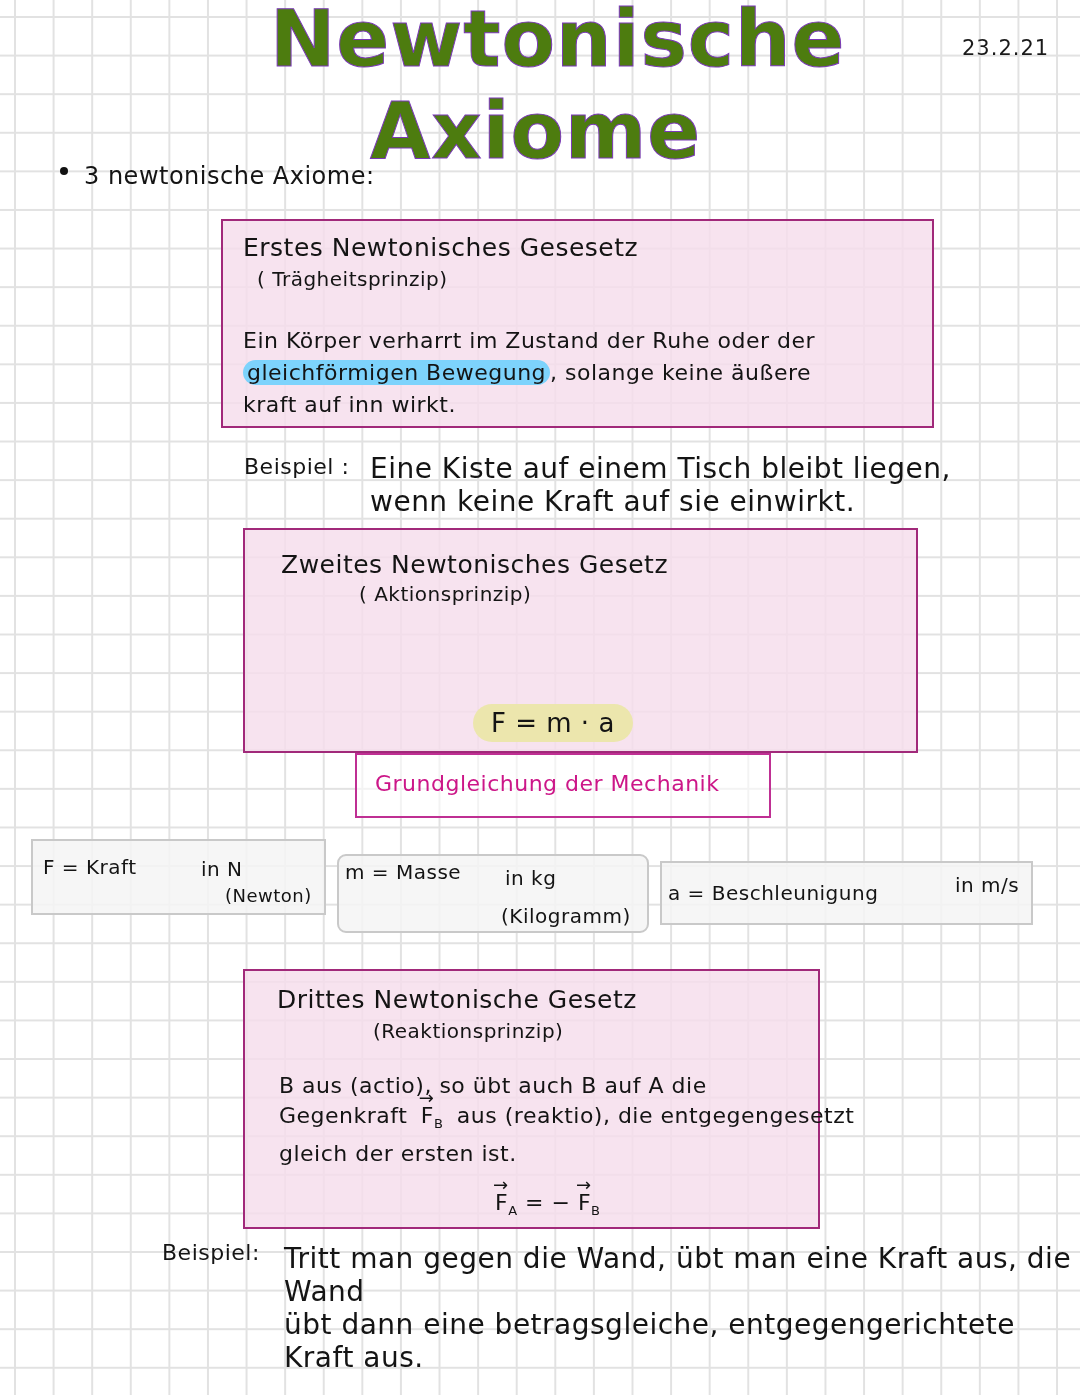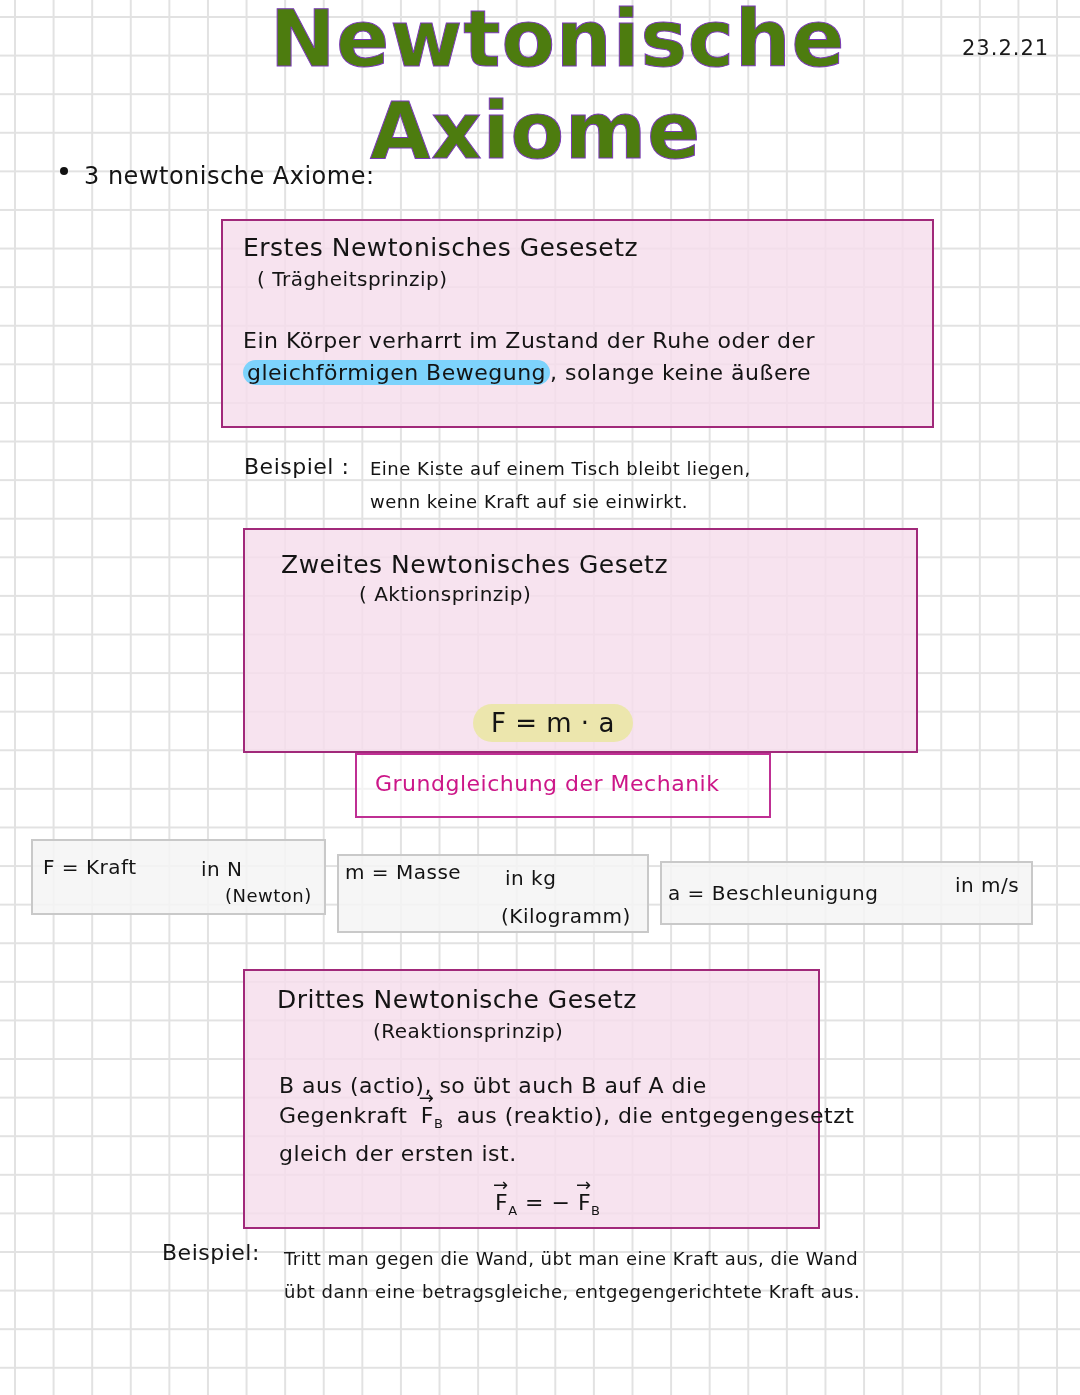--- a/index.html
+++ b/index.html
@@ -63,21 +63,21 @@
   .note-text { color: #cc1688; font-size: 22px; }
 
   .def-box {
     background: rgba(245,245,245,0.85);
     border: 2.5px solid #c9c9c9;
     box-sizing: border-box;
   }
   .def-text { font-size: 20px; }
 
   .example-label { font-size: 22px; }
-  .example-text { font-size: 18px; line-height: 33px; }
+  .example-text { font-size: 28px; line-height: 33px; }
 
   .vec { position: relative; display: inline-block; }
   .vec::before {
     content: "→"; position: absolute; top: -18px; left: -2px; font-size: 18px; letter-spacing: 0;
   }
 </style>
 </head>
 <body>
 
 <div class="abs title" style="left:270px; top:0px; width:520px;">Newtonische</div>
@@ -87,20 +87,21 @@
 <div class="abs bullet-line hand" style="left:60px; top:162px;">
   <span class="bullet-dot"></span><span>3 newtonische Axiome:</span>
 </div>
 
 <div class="abs law-box" style="left:221px; top:219px; width:713px; height:209px;">
   <div class="abs law-title hand" style="left:20px; top:12px;">Erstes Newtonisches Gesesetz</div>
   <div class="abs law-sub hand" style="left:34px; top:46px;">( Trägheitsprinzip)</div>
   <div class="abs law-text hand" style="left:20px; top:104px; width:680px;">
     <div>Ein Körper verharrt im Zustand der Ruhe oder der</div>
     <div><span class="highlight-mauve">gleichförmigen Bewegung</span><span>, solange keine äußere</span></div>
+    <div>kraft auf inn wirkt.</div>
   </div>
 </div>
 
 <div class="abs example-label hand" style="left:244px; top:454px;">Beispiel :</div>
 <div class="abs example-text hand" style="left:370px; top:452px;">
   <div>Eine Kiste auf einem Tisch bleibt liegen,</div>
   <div>wenn keine Kraft auf sie einwirkt.</div>
 </div>
 
 <div class="abs law-box" style="left:243px; top:528px; width:675px; height:225px;">
@@ -114,21 +115,21 @@
 <div class="abs note-box" style="left:355px; top:753px; width:416px; height:65px;">
   <div class="abs note-text hand" style="left:18px; top:16px;">Grundgleichung der Mechanik</div>
 </div>
 
 <div class="abs def-box" style="left:31px; top:839px; width:295px; height:76px;">
   <div class="abs def-text hand" style="left:10px; top:14px;">F = Kraft</div>
   <div class="abs def-text hand" style="left:168px; top:16px;">in N</div>
   <div class="abs def-text hand" style="left:192px; top:44px; font-size:18px;">(Newton)</div>
 </div>
 
-<div class="abs def-box" style="left:337px; top:854px; width:312px; height:79px;">
+<div class="abs def-box" style="left:337px; top:854px; width:312px; height:79px;border-radius:9px;">
   <div class="abs def-text hand" style="left:6px; top:4px;">m = Masse</div>
   <div class="abs def-text hand" style="left:166px; top:10px;">in kg</div>
   <div class="abs def-text hand" style="left:162px; top:48px;">(Kilogramm)</div>
 </div>
 
 <div class="abs def-box" style="left:660px; top:861px; width:373px; height:64px;">
   <div class="abs def-text hand" style="left:6px; top:18px;">a = Beschleunigung</div>
   <div class="abs def-text hand" style="left:293px; top:10px;">in m/s</div>
 </div>
 

